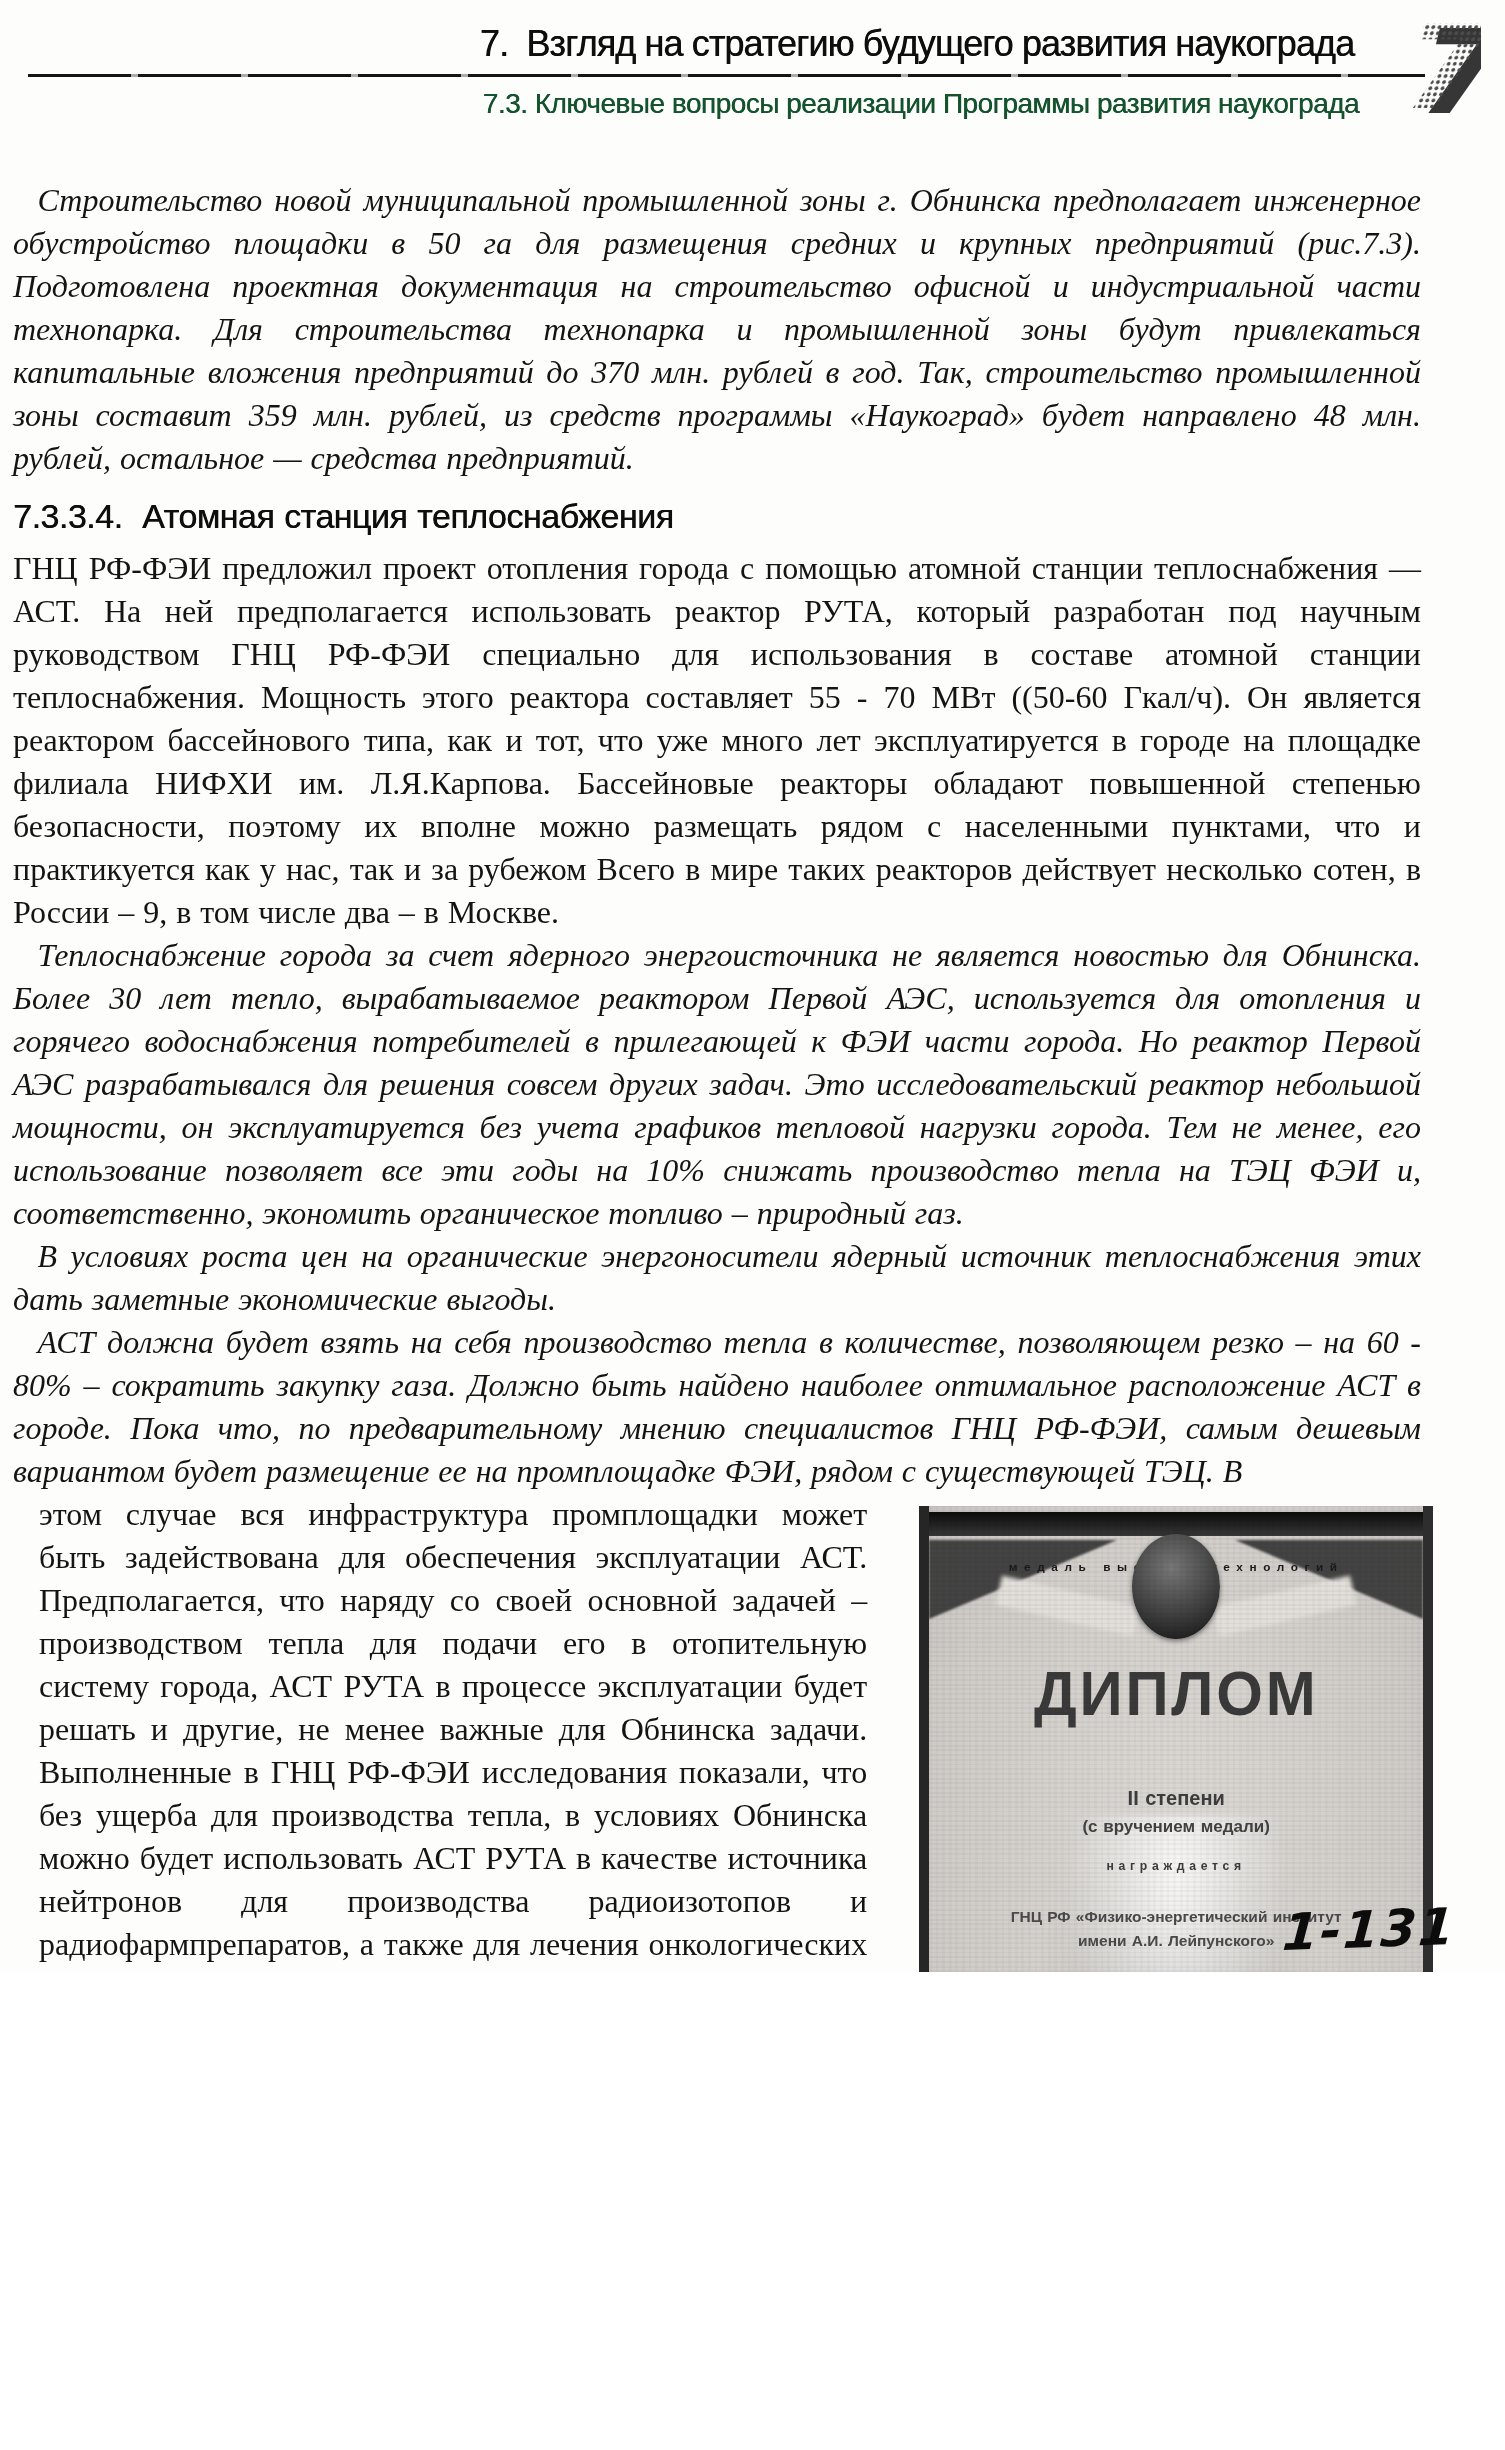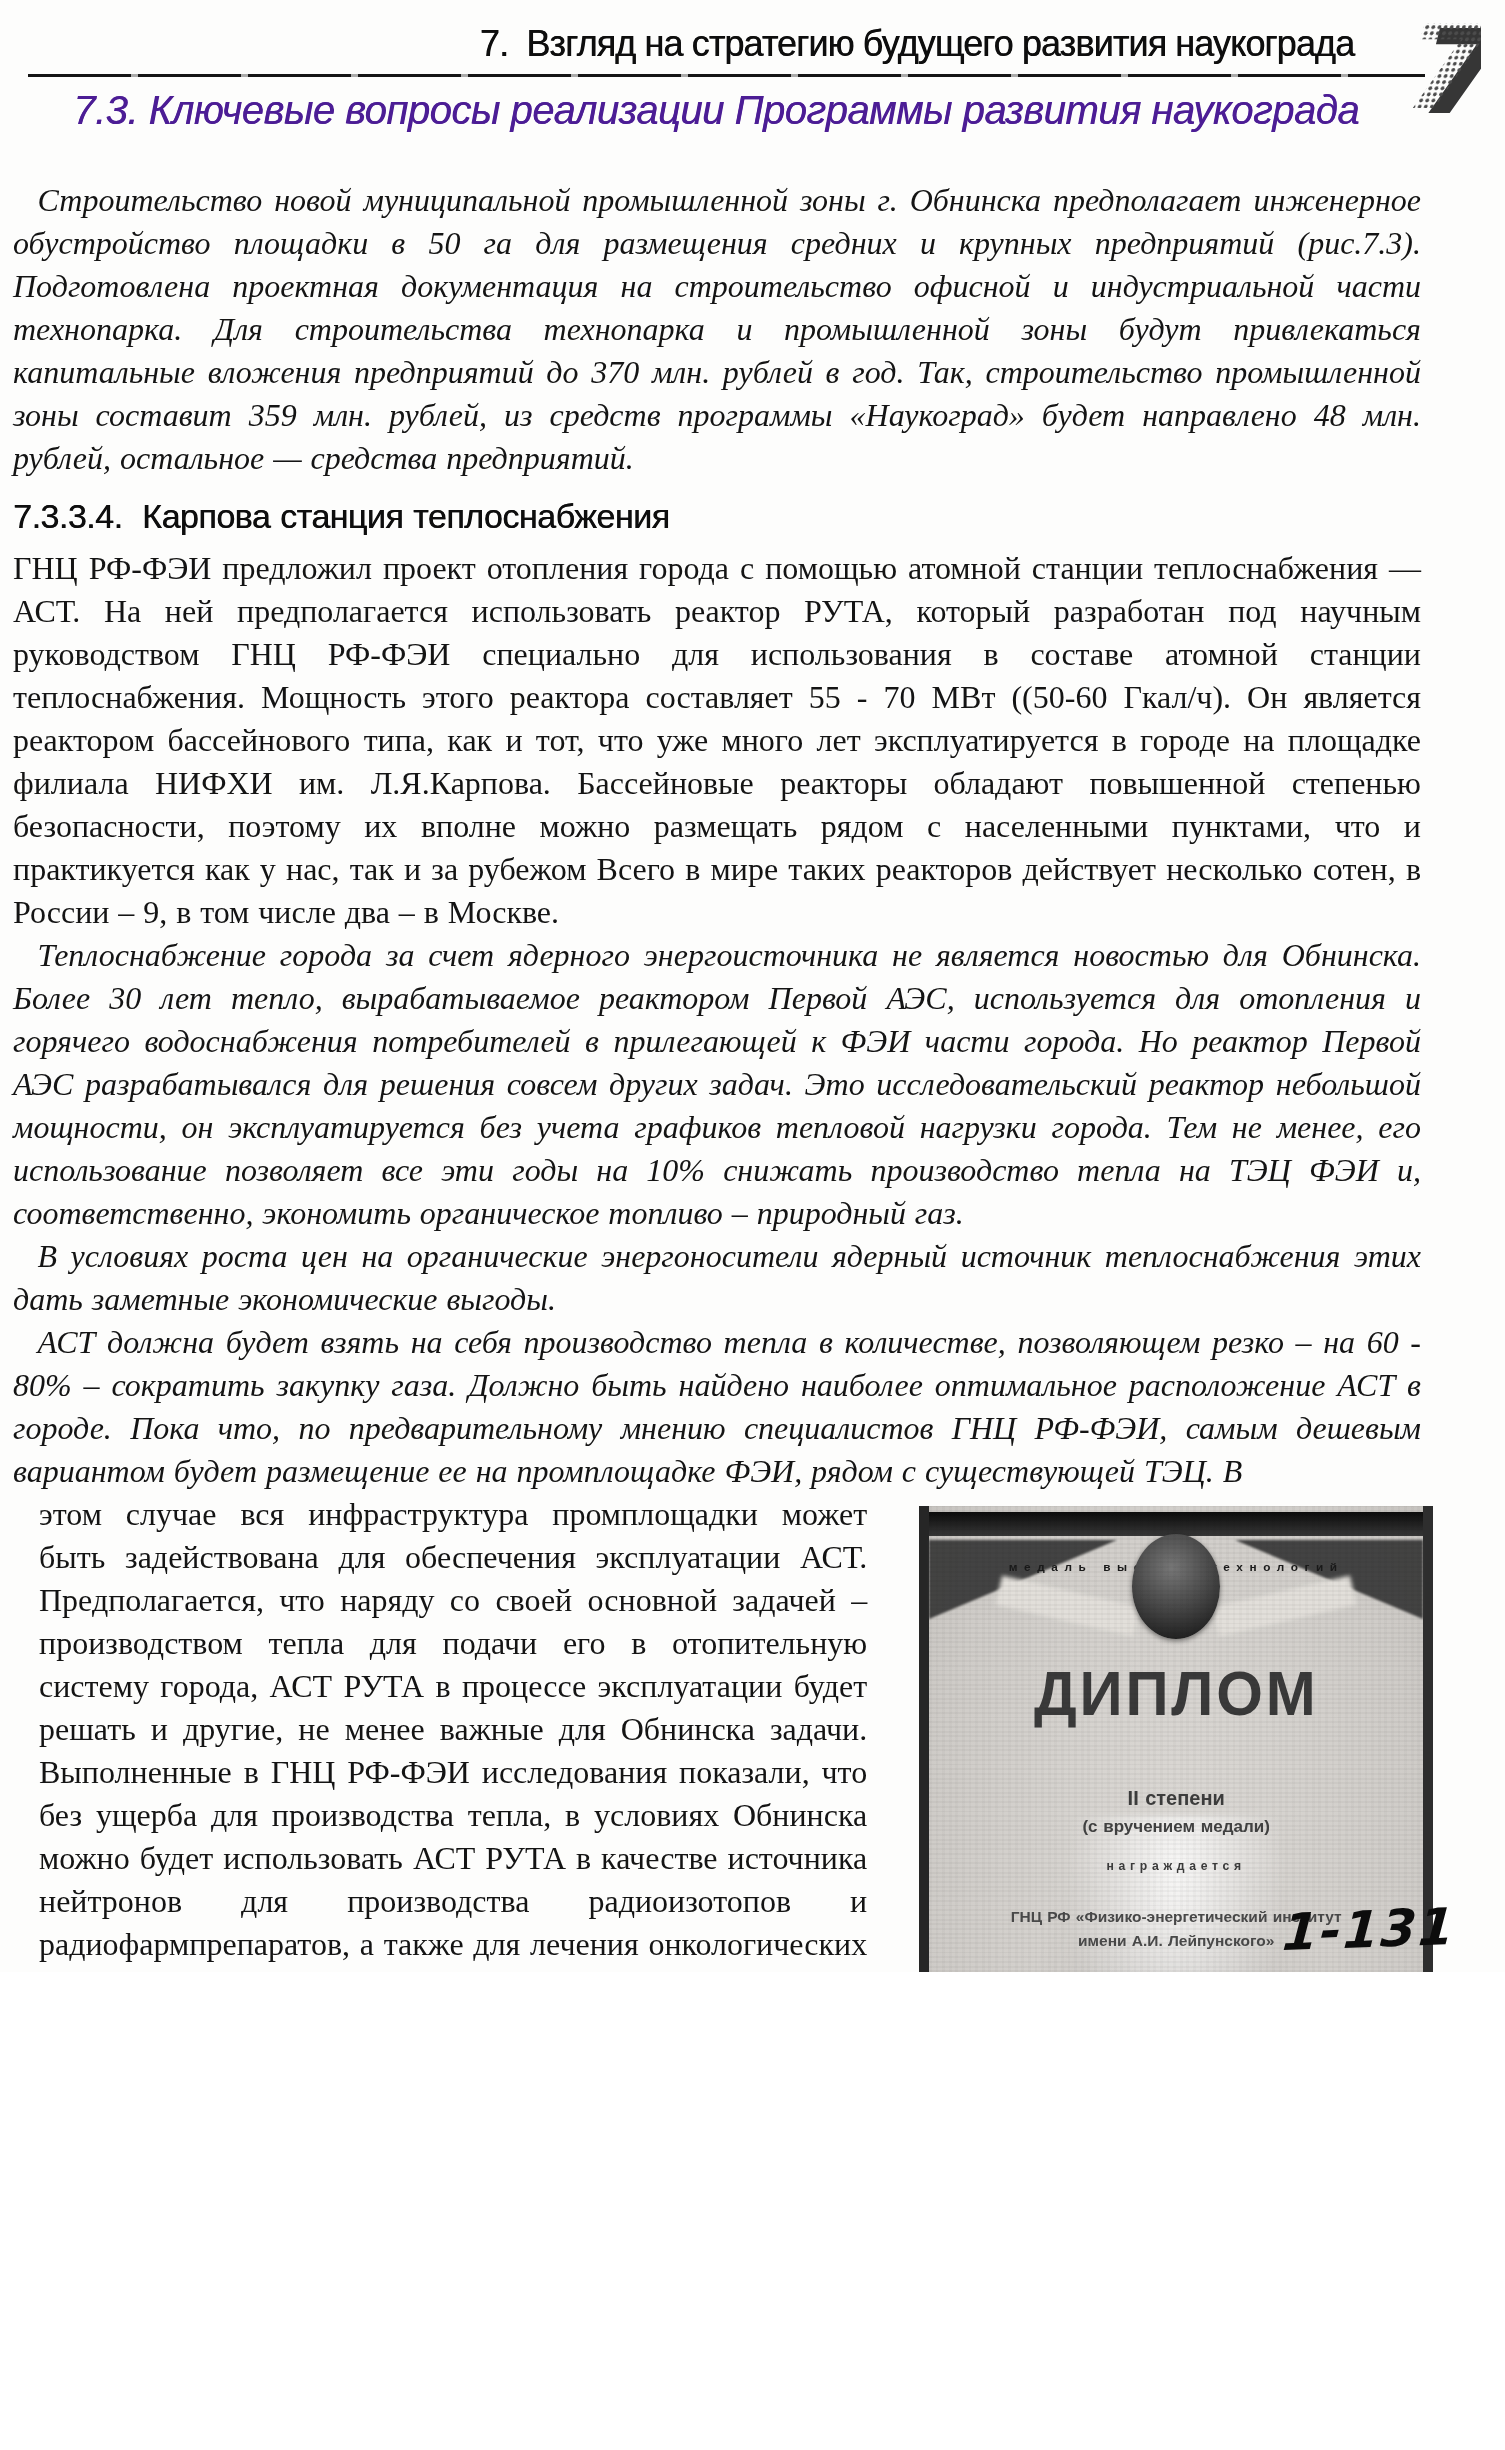--- a/index.html
+++ b/index.html
@@ -15,21 +15,21 @@
     font-size:36px;letter-spacing:-0.9px;color:#0e0e0e;
     text-shadow:0.5px 0 currentColor;
   }
   .h-rule{
     position:absolute;top:74px;left:28px;right:80px;height:2.8px;
     background:repeating-linear-gradient(90deg,#151515 0 103px,rgba(21,21,21,.35) 103px 110px);
   }
   .h-section{
     position:absolute;top:88px;right:146px;white-space:pre;
     font-family:"Liberation Sans","DejaVu Sans",sans-serif;
-    font-style:italic;font-size:40px;letter-spacing:-0.5px;color:#4c1d95;
+    font-size:28px;letter-spacing:-0.5px;color:#14532d;
     text-shadow:0.4px 0 currentColor;
   }
   .corner-7{position:absolute;top:5.6px;right:24.5px;width:98px;height:126px;}
   
   .body-text{
     position:absolute;top:179px;left:13px;width:1408px;
     font-size:32px;line-height:43px;text-align:justify;word-spacing:0.9px;
   }
   .para{margin:0;}
   .para.indent{text-indent:24.5px;font-style:italic;}
@@ -132,21 +132,21 @@
       </pattern>
     </defs>
     <g transform="translate(30,0) skewX(-14)">
       <text x="28" y="114" font-family="DejaVu Sans, sans-serif" font-size="124" font-weight="bold" fill="#262626" opacity="0.92">7</text>
       <text x="10" y="108" font-family="DejaVu Sans, sans-serif" font-size="124" font-weight="bold" fill="url(#ht7)">7</text>
     </g>
   </svg>
 
   <main class="body-text">
     <p class="para indent">Строительство новой муниципальной промышленной зоны г. Обнинска предполагает инженерное обустройство площадки в 50 га для размещения средних и крупных предприятий (рис.7.3). Подготовлена проектная документация на строительство офисной и индустриальной части технопарка. Для строительства технопарка и промышленной зоны будут привлекаться капитальные вложения предприятий до 370 млн. рублей в год. Так, строительство промышленной зоны составит 359 млн. рублей, из средств программы «Наукоград» будет направлено 48 млн. рублей, остальное — средства предприятий.</p>
-    <h3 class="subheading">7.3.3.4.  Карпова станция теплоснабжения</h3>
+    <h3 class="subheading">7.3.3.4.  Атомная станция теплоснабжения</h3>
     <p class="para">ГНЦ РФ-ФЭИ предложил проект отопления города с помощью атомной станции теплоснабжения — АСТ. На ней предполагается использовать реактор РУТА, который разработан под научным руководством ГНЦ РФ-ФЭИ специально для использования в составе атомной станции теплоснабжения. Мощность этого реактора составляет 55 - 70 МВт ((50-60 Гкал/ч). Он является реактором бассейнового типа, как и тот, что уже много лет эксплуатируется в городе на площадке филиала НИФХИ им. Л.Я.Карпова. Бассейновые реакторы обладают повышенной степенью безопасности, поэтому их вполне можно размещать рядом с населенными пунктами, что и практикуется как у нас, так и за рубежом Всего в мире таких реакторов действует несколько сотен, в России – 9, в том числе два – в Москве.</p>
     <p class="para indent">Теплоснабжение города за счет ядерного энергоисточника не является новостью для Обнинска. Более 30 лет тепло, вырабатываемое реактором Первой АЭС, используется для отопления и горячего водоснабжения потребителей в прилегающей к ФЭИ части города. Но реактор Первой АЭС разрабатывался для решения совсем других задач. Это исследовательский реактор небольшой мощности, он эксплуатируется без учета графиков тепловой нагрузки города. Тем не менее, его использование позволяет все эти годы на 10% снижать производство тепла на ТЭЦ ФЭИ и, соответственно, экономить органическое топливо – природный газ.</p>
     <p class="para indent">В условиях роста цен на органические энергоносители ядерный источник теплоснабжения этих дать заметные экономические выгоды.</p>
     <p class="para indent">АСТ должна будет взять на себя производство тепла в количестве, позволяющем резко – на 60 - 80% – сократить закупку газа. Должно быть найдено наиболее оптимальное расположение АСТ в городе. Пока что, по предварительному мнению специалистов ГНЦ РФ-ФЭИ, самым дешевым вариантом будет размещение ее на промплощадке ФЭИ, рядом с существующей ТЭЦ. В</p>
 
     <div class="wrap">
       <figure class="diploma">
         <div class="d-topband"></div>
         <div class="d-tri l"></div>
         <div class="d-tri r"></div>

